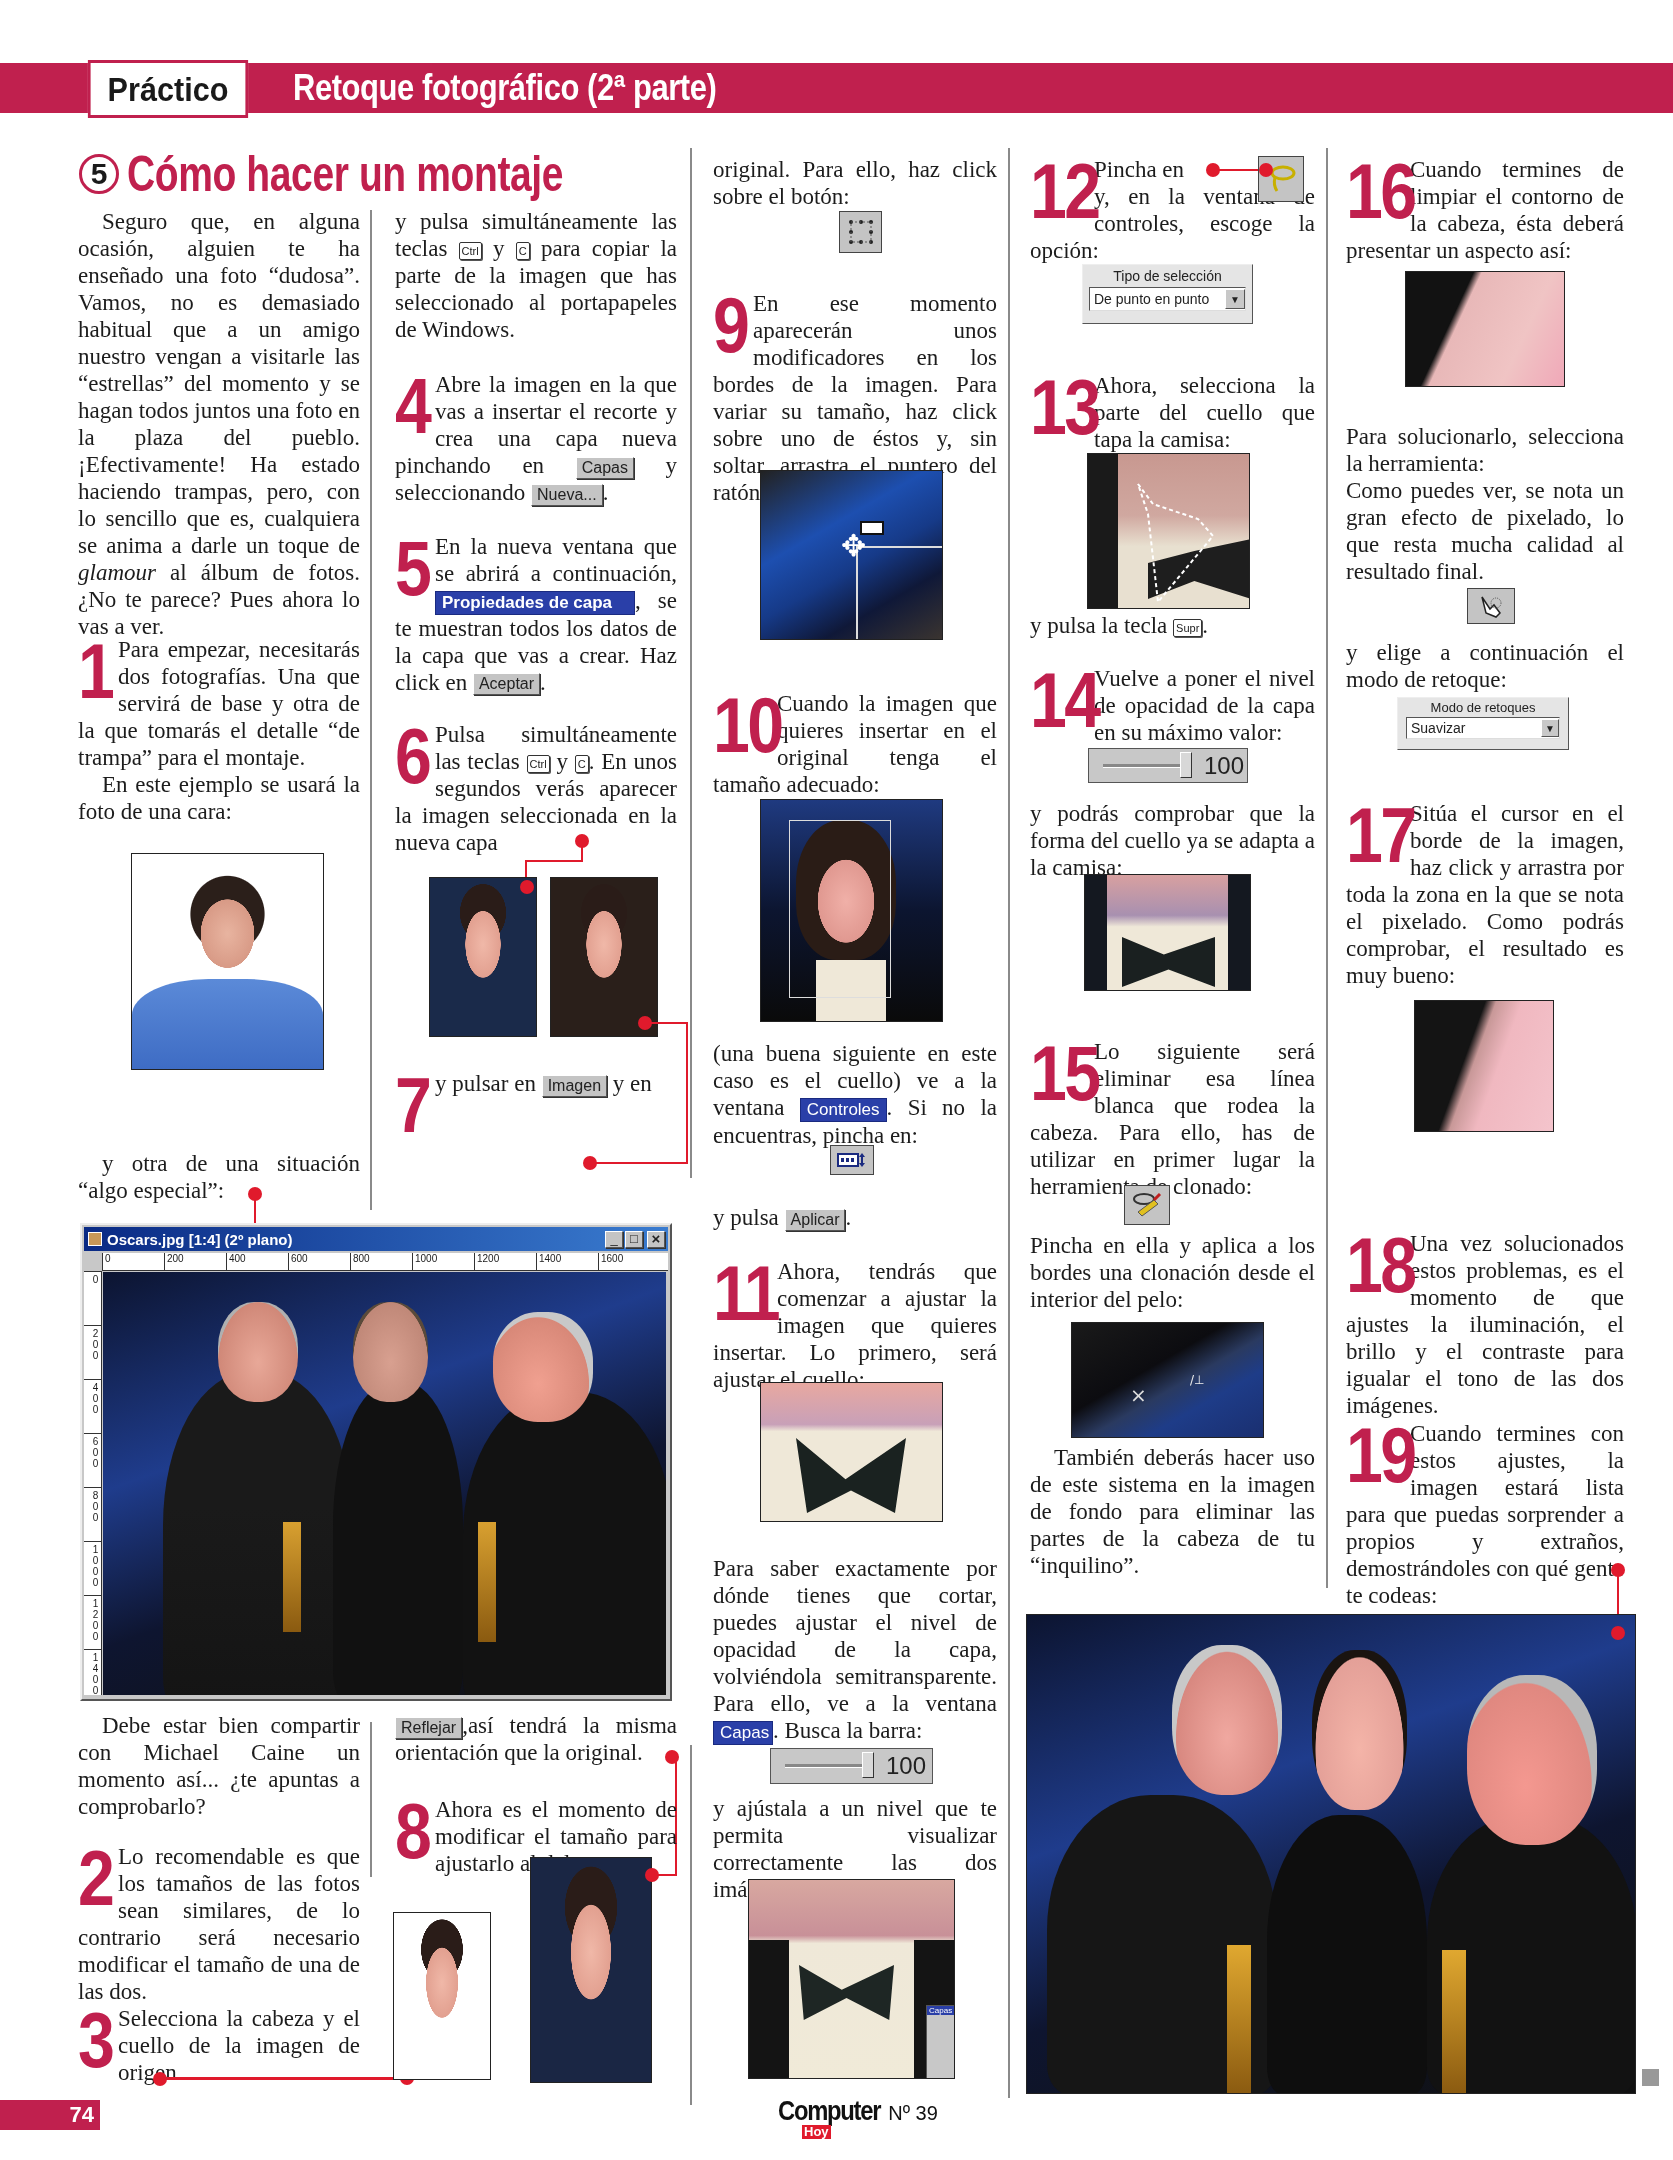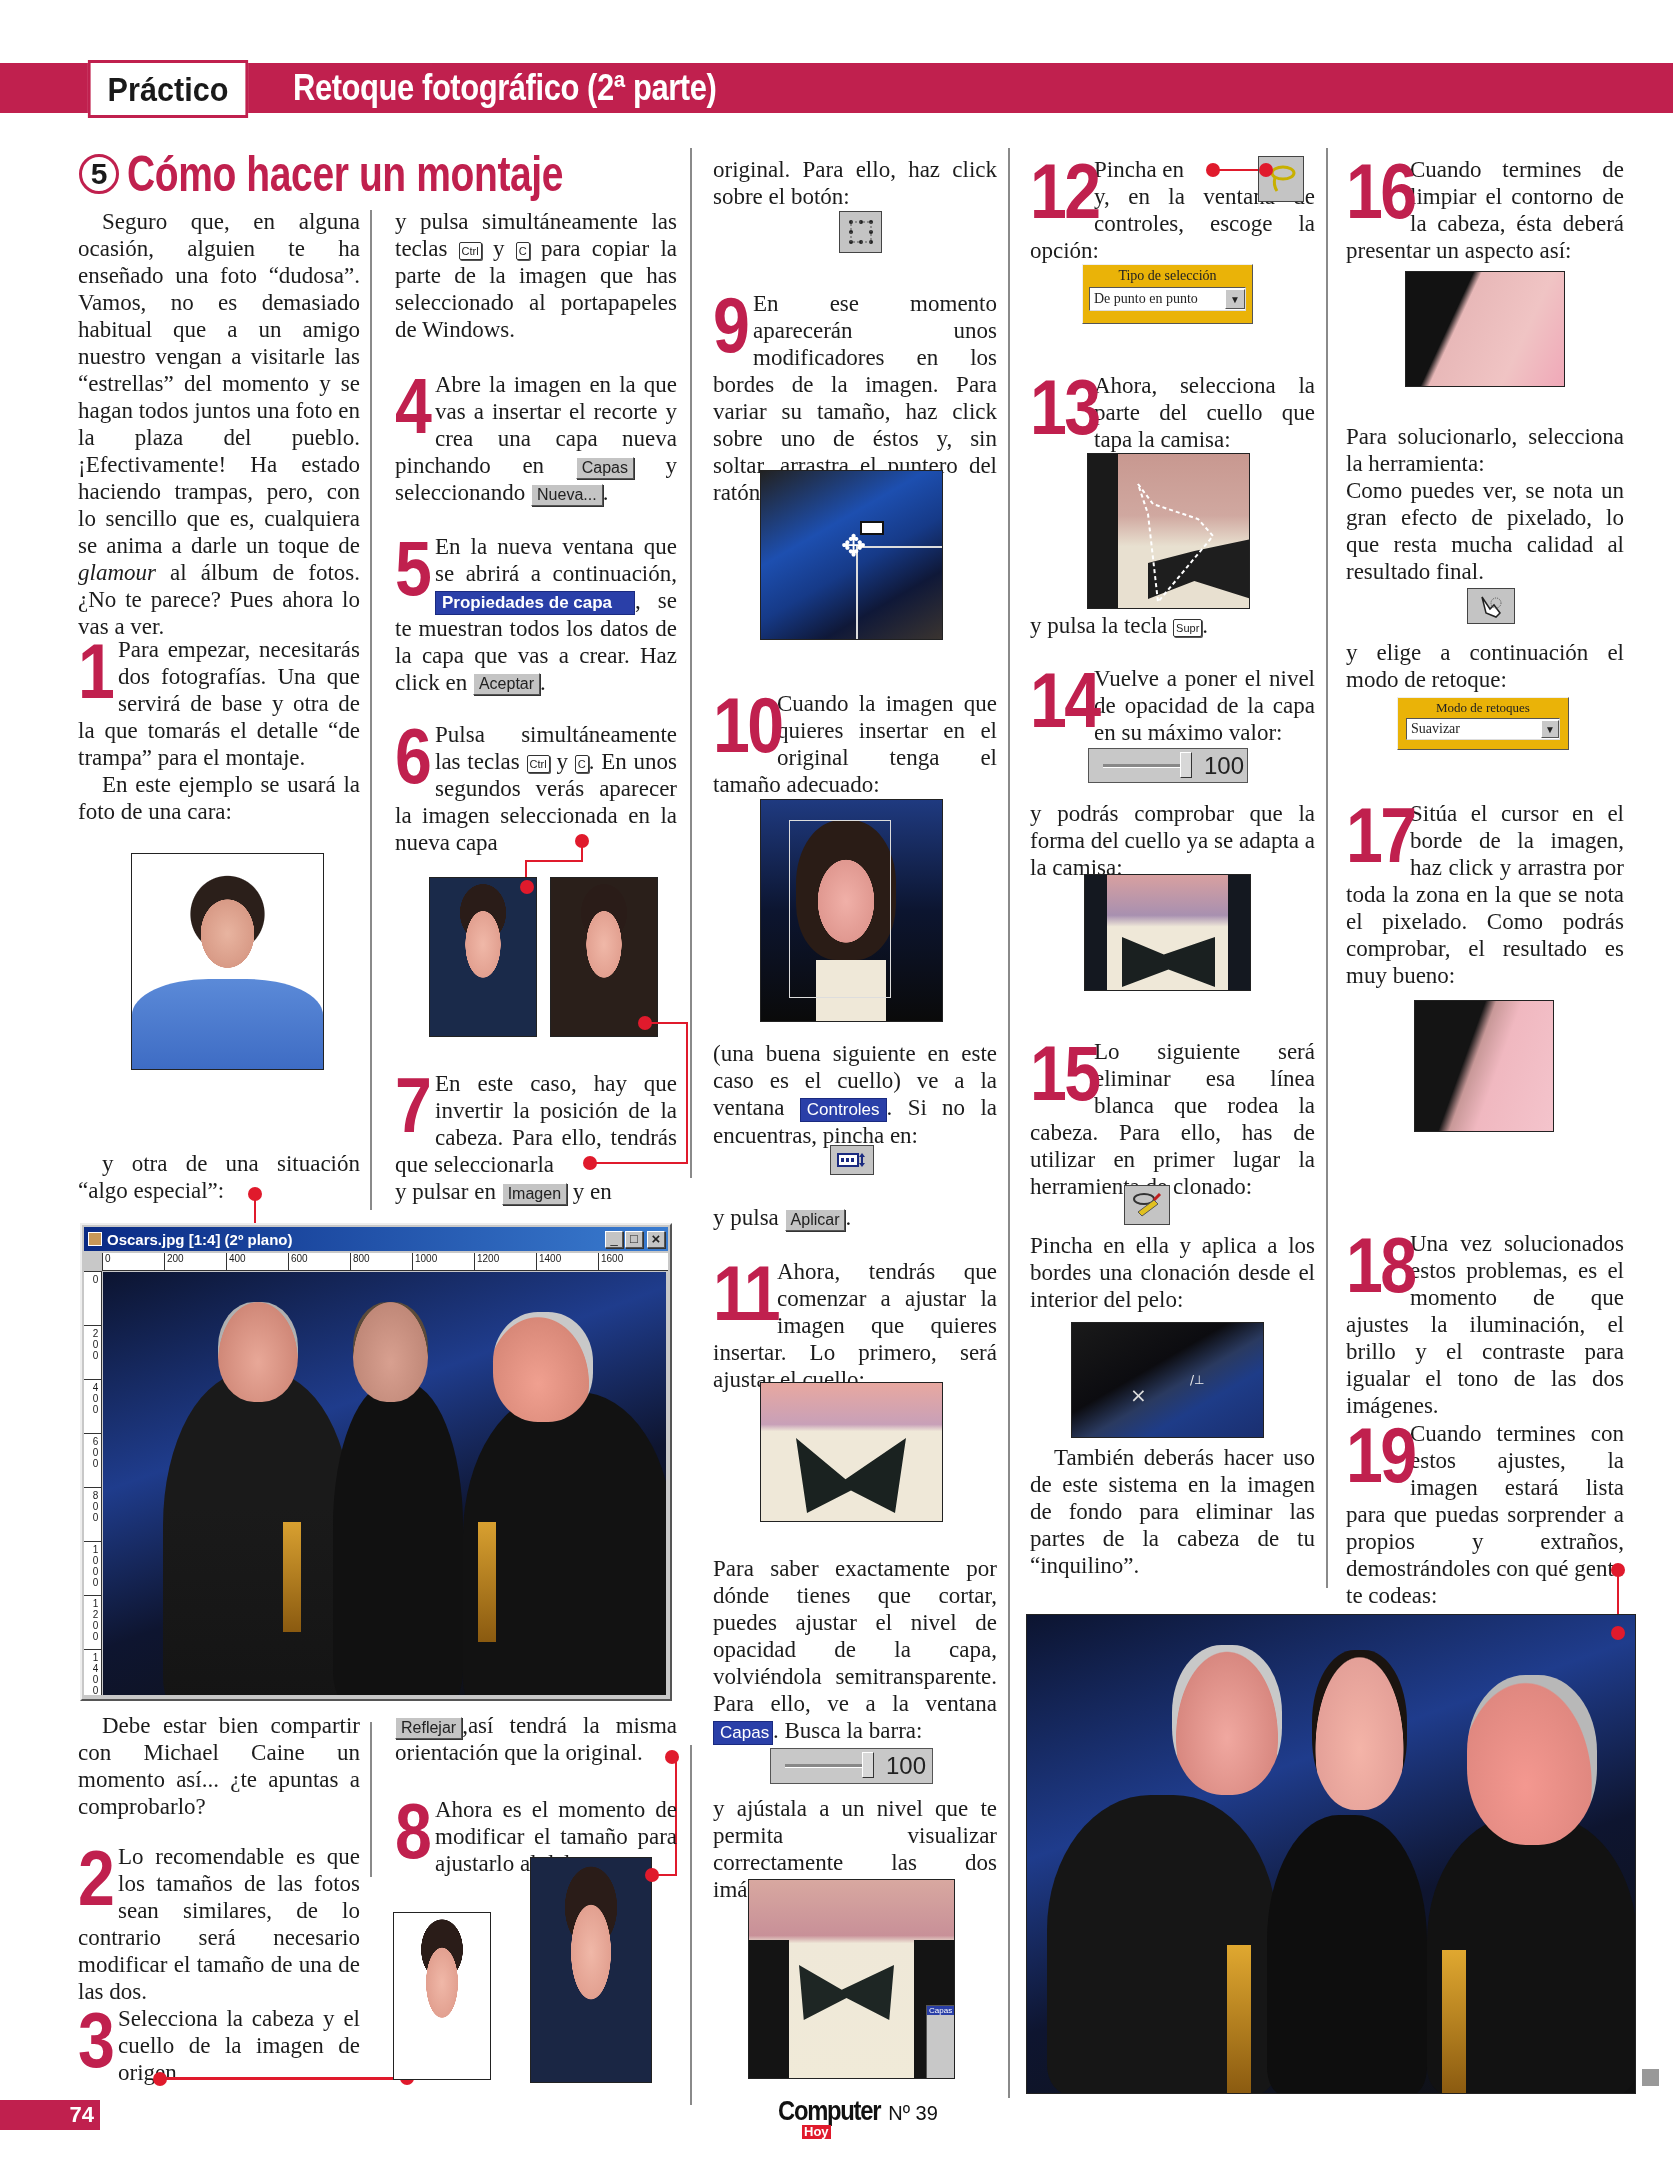--- a/index.html
+++ b/index.html
@@ -19,21 +19,21 @@
 .sec-circle{width:40px;height:40px;border:3px solid #c0204e;border-radius:50%;display:flex;align-items:center;justify-content:center;font-family:"Liberation Sans",sans-serif;font-weight:bold;font-size:30px;color:#1a1a1a;margin-right:8px}
 .sec-text{font-family:"Liberation Sans",sans-serif;font-weight:bold;font-size:50px;color:#c0204e;transform:scaleX(0.78);transform-origin:left center;white-space:nowrap;letter-spacing:-0.5px}
 .vrule{width:2px;background:#8a8a8a}
 .winbtn{display:inline-block;background:#c4c4c4;border:1px solid #555;border-top-color:#fff;border-left-color:#fff;font-family:"Liberation Sans",sans-serif;font-size:16px;line-height:20px;padding:0 5px;color:#222;text-indent:0;vertical-align:middle;box-shadow:1px 1px 0 #333}
 .winlabel{display:inline-block;background:#2a3fa8;color:#fff;font-family:"Liberation Sans",sans-serif;font-size:17px;line-height:22px;padding:0 6px;text-indent:0;vertical-align:middle;border:1px solid #1a2a80}
 .key{display:inline-block;border:1.5px solid #333;border-radius:2px;font-family:"Liberation Sans",sans-serif;font-weight:normal;font-size:11px;line-height:16px;padding:0 2px;background:#fff;text-indent:0;vertical-align:middle;box-shadow:1px 1px 0 #555}
 .photo{border:1.5px solid #222;overflow:hidden}
 .face{background:radial-gradient(ellipse 30% 38% at 50% 42%,#f0b8a8 0%,#e2a090 55%,transparent 56%),radial-gradient(ellipse 36% 30% at 50% 22%,#2a1c18 0%,#2a1c18 60%,transparent 61%)}
 .dot{width:14px;height:14px;border-radius:50%;background:#e01a2c}
 .redline{background:#e01a2c}
-.wdlg{background:#eab308;border:1.5px solid #555;border-top-color:#eee;border-left-color:#eee;font-family:Liberation Serif, serif;font-size:15px;color:#222}
+.wdlg{background:#e5e5e5;border:1.5px solid #555;border-top-color:#eee;border-left-color:#eee;font-family:Liberation Sans, sans-serif;font-size:15px;color:#222}
 .select{background:#fff;border:1.5px solid #555;border-right-color:#ddd;border-bottom-color:#ddd;height:24px;display:flex;align-items:center;padding-left:4px;font-size:14px;justify-content:space-between}
 .select .arr{width:20px;height:20px;background:#c8c8c8;border:1px solid #555;border-top-color:#fff;border-left-color:#fff;display:flex;align-items:center;justify-content:center;font-size:10px}
 .slider{background:#c8c8c8;border:1.5px solid #555;display:flex;align-items:center;font-family:"Liberation Sans",sans-serif;font-size:24px;color:#222}
 .slider .track{height:4px;background:#888;border-bottom:1px solid #fff;margin-left:14px;position:relative}
 .slider .thumb{position:absolute;right:-4px;top:-12px;width:12px;height:26px;background:#d8d8d8;border:1px solid #333;border-top-color:#fff;border-left-color:#fff}
 .toolbtn{background:#c4c4c4;border:1.5px solid #444;display:flex;align-items:center;justify-content:center}
 .footer-pg{left:0;top:2100px;width:100px;height:30px;background:#c0204e;color:#fff;font-family:"Liberation Sans",sans-serif;font-weight:bold;font-size:22px;display:flex;align-items:center;justify-content:flex-end;padding-right:6px}
 .logo{left:778px;top:2095px;display:flex;align-items:baseline;font-family:"Liberation Sans",sans-serif}
 .logo .c{font-weight:bold;font-size:28px;letter-spacing:-1.5px;color:#111;transform:scaleX(0.85);transform-origin:left;display:inline-block}
 .logo .n{font-size:20px;margin-left:-10px;color:#111}
@@ -168,21 +168,20 @@
 <div class="abs photo face" style="left:550px;top:877px;width:108px;height:160px;background-color:#2a1f1a"></div>
 <div class="abs dot" style="left:520px;top:880px"></div>
 <div class="abs dot" style="left:638px;top:1016px"></div>
 <div class="abs redline" style="left:645px;top:1022px;width:42px;height:2px"></div>
 <div class="abs redline" style="left:686px;top:1022px;width:2px;height:142px"></div>
 <div class="abs redline" style="left:590px;top:1162px;width:98px;height:2px"></div>
 <div class="abs dot" style="left:583px;top:1156px"></div>
 
 <div class="abs txt" style="left:395px;top:1070px;width:282px">
   <span class="num num1">7</span>
-  <p>En este caso, hay que invertir la posición de la cabeza. Para ello, tendrás que seleccionarla</p>
   <p style="text-align:justify"><span>y pulsar en</span> <span class="winbtn">Imagen</span> <span>y en</span></p>
 </div>
 
 <div class="abs txt" style="left:395px;top:1712px;width:282px">
   <p><span class="winbtn">Reflejar</span><span>,así tendrá la misma orientación que la original.</span></p>
 </div>
 <div class="abs dot" style="left:665px;top:1750px"></div>
 <div class="abs redline" style="left:675px;top:1756px;width:2px;height:120px"></div>
 <div class="abs redline" style="left:655px;top:1874px;width:22px;height:2px"></div>
 

